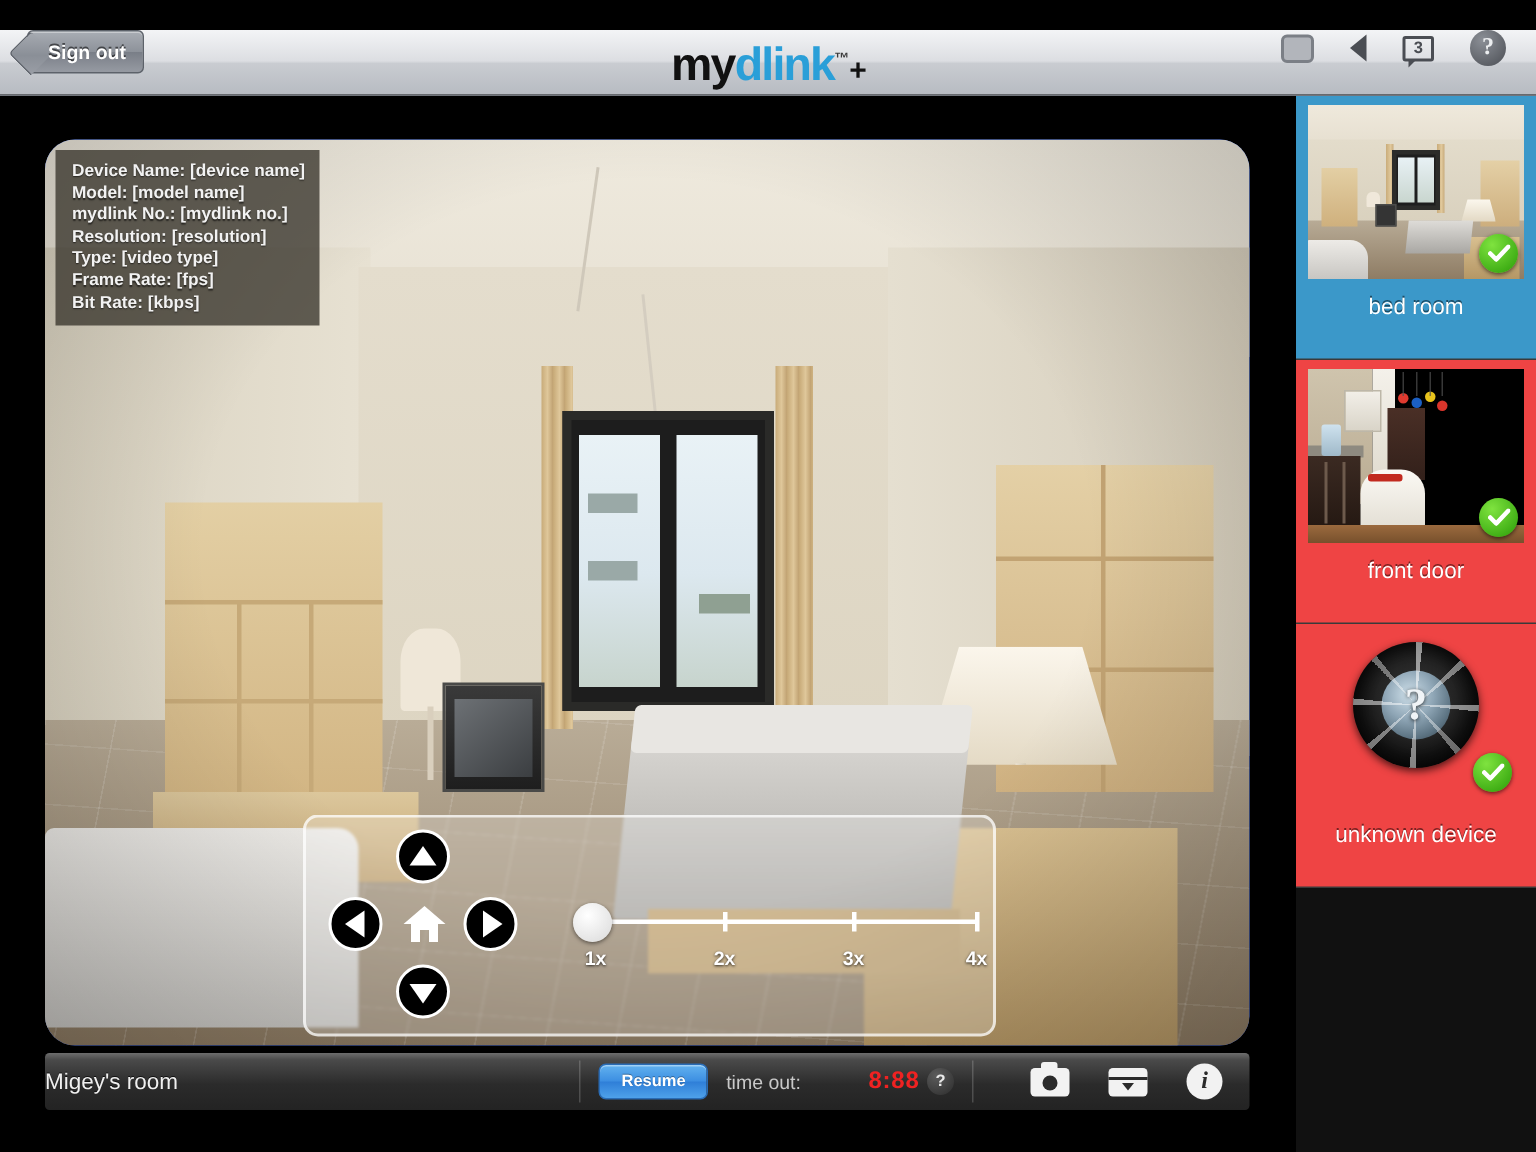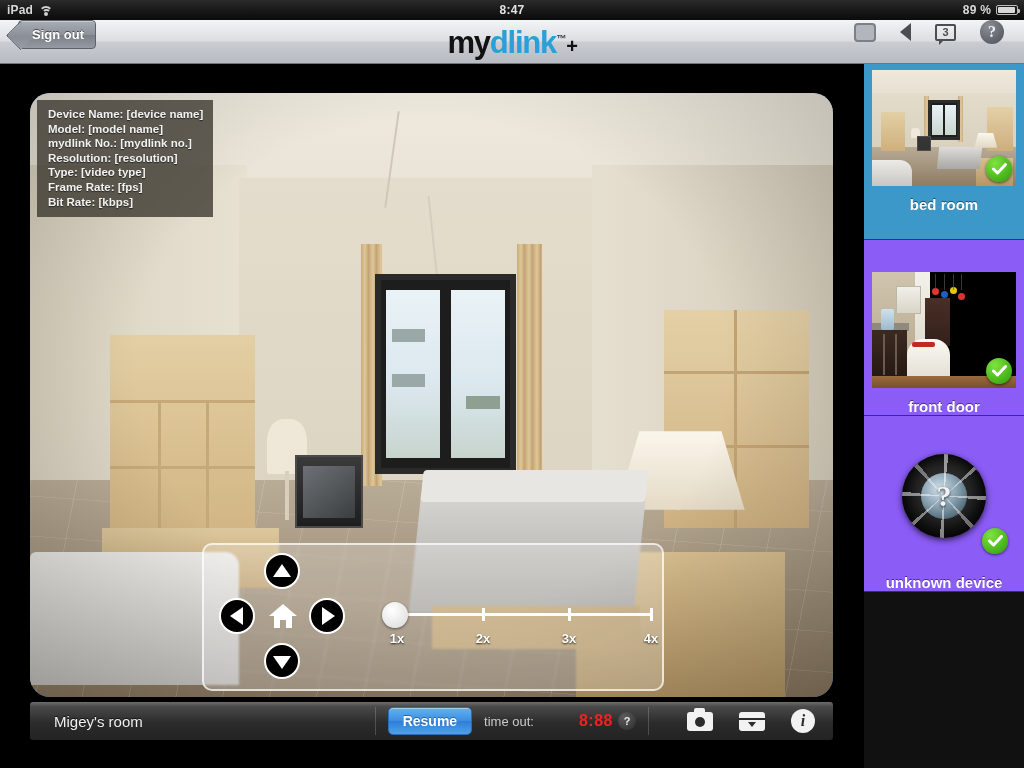--- a/index.html
+++ b/index.html
@@ -255,28 +255,28 @@
   .zlabel { position:absolute; top: 32px; color:#fff; font-size: 13px; font-weight: bold;
             text-shadow: 0 1px 2px rgba(0,0,0,.8); transform: translateX(-50%); }
 
   
   .botbar {
     position: absolute; left: 30px; top: 638px; width: 803px; height: 38px;
     background: linear-gradient(to bottom,#6d6d6d 0%, #4a4a4a 12%, #2b2b2b 55%, #232323 100%);
     border-radius: 3px;
     display: flex; align-items: center;
   }
-  .room-name { color:#f0f0f0; font-size: 15px; padding-left: 24px;
+  .room-name { color:#f0f0f0; font-size: 15px; padding-left: 0;
                text-shadow: 0 -1px 0 rgba(0,0,0,.7); }
   .bb-sep { width:1px; height: 28px; background: rgba(255,255,255,.18); }
   .bb-mid { margin-left: auto; display:flex; align-items:center; gap: 12px; }
   .resume {
     background: linear-gradient(to bottom,#62b2ef 0%, #3d8fe2 48%, #2f7fd8 52%, #4ea1ea 100%);
     border: 1px solid #2a6cb5; border-radius: 5px;
-    color:#fff; font-size: 14px; font-weight: bold; padding: 5px 14px;
+    color:#fff; font-size: 11px; font-weight: bold; padding: 5px 14px;
     text-shadow: 0 -1px 0 rgba(0,0,0,.35);
     box-shadow: inset 0 1px 0 rgba(255,255,255,.4);
     cursor: pointer;
   }
   .timeout { color:#c9c9c9; font-size: 13px; display:flex; align-items:center; gap:5px; }
   .timeout b { color:#ef2222; font-size: 16px; font-weight: bold; letter-spacing:.5px;margin-left:40px; }
   .qmark { width: 18px; height: 18px; border-radius: 50%;
            background: radial-gradient(circle at 35% 28%, #5c5c5c, #2c2c2c);
            color:#e9e9e9; font-size: 11px; font-weight: bold;
            display:flex; align-items:center; justify-content:center; cursor:pointer; }
@@ -302,23 +302,23 @@
 
   
   .sidebar { position: absolute; left: 864px; top: 64px; width: 160px; height: 704px;
              background:#111; }
   .dev {
     position: relative; height: 176px; border-bottom: 1px solid #3a3a3a;
     display: flex; flex-direction: column; align-items: center;
     justify-content: flex-start; padding-top: 6px; cursor: pointer;
   }
   .dev.selected { background: #3b98c9; }
-  .dev.dark { background: #8b5cf6; justify-content: flex-end; }
+  .dev.dark { background: #ef4444; }
   .thumb { position: relative; width: 144px; height: 116px; overflow:hidden; background:#000; }
-  .devname { margin-top: 10px; color:#fff; font-size: 15px; font-weight: bold;
+  .devname { margin-top: 10px; color:#fff; font-size: 15px; font-weight: normal;
              text-shadow: 0 -1px 0 rgba(0,0,0,.5); }
   .badge { position:absolute; right: 4px; bottom: 4px; width: 26px; height: 26px;
            border-radius:50%; display:flex; align-items:center; justify-content:center;
            color:#fff; font-size: 15px; font-weight: bold;
            box-shadow: 0 1px 3px rgba(0,0,0,.6); }
   .badge.ok  { background: radial-gradient(circle at 34% 28%, #7fe33f, #2a9c07); }
   .badge.err { background: radial-gradient(circle at 34% 28%, #ffa13d, #e05a05); }
   .badge svg { display:block; }
 
   
@@ -428,37 +428,20 @@
         rgba(255,255,255,.4) 315deg 321deg, transparent 321deg 360deg); }
   .lensicon .q { position:absolute; inset:0; display:flex; align-items:center;
     justify-content:center; color:#f0f4f7; font-size: 30px; font-weight:bold;
     font-family:"Liberation Serif", serif; text-shadow: 0 1px 3px rgba(0,0,0,.8); }
 </style>
 </head>
 <body>
 
 <div id="app">
 
-  <div class="statusbar">
-    <div class="sb-left">
-      <span>iPad</span>
-      <span class="wifi-ico">
-          <i></i>
-          <i></i>
-          <i></i>
-        </span>
-    </div>
-    <div class="sb-center">8:47</div>
-    <div class="sb-right">
-      <span>89 %</span>
-      <span class="batt">
-          <i></i>
-        </span>
-    </div>
-  </div>
 
   <div class="navbar">
     <div class="signout">
       <span>Sign out</span>
     </div>
 
     <div class="brand">
       <span class="logo">
         <span class="my">my</span><span class="dlink">dlink</span><span class="tm">™</span><span class="plus">+</span>
       </span>

